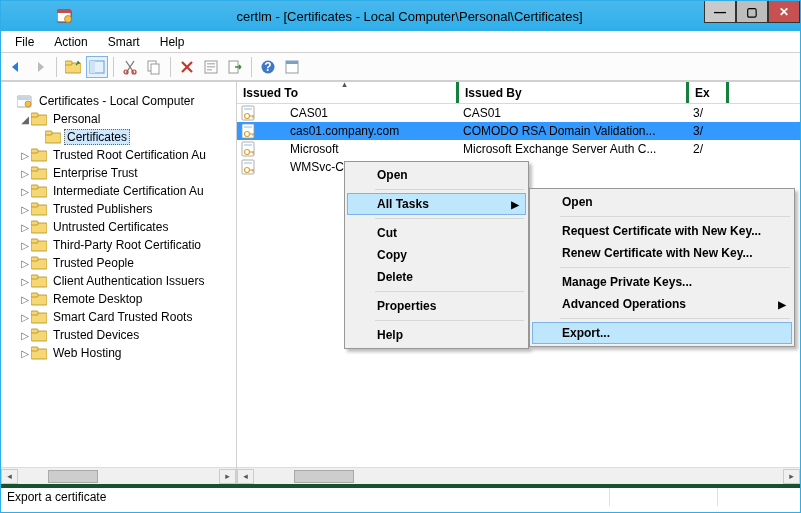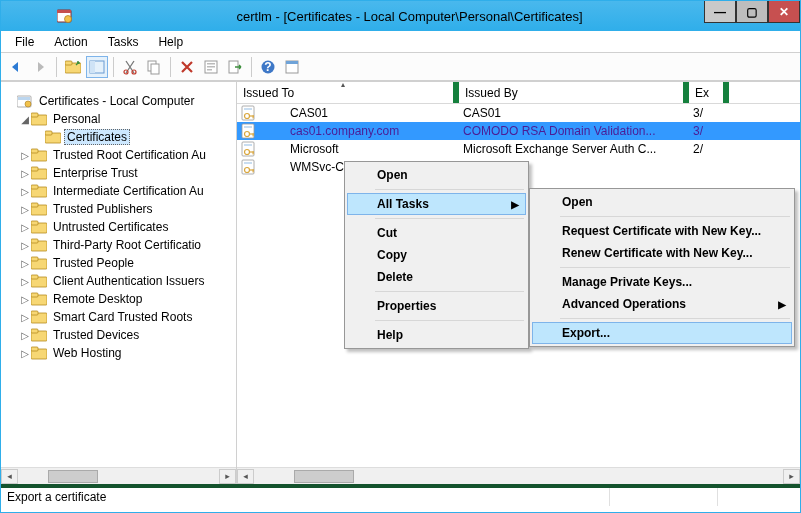--- a/index.html
+++ b/index.html
@@ -31,32 +31,32 @@
 .tn { display:flex; align-items:center; height:18px; white-space:nowrap; padding-left:2px;}
 .tn .exp { width:12px; text-align:center; color:#666; font-size:10px; cursor:default;}
 .tn .ic { width:16px; height:16px; margin-right:3px; flex:none;}
 .tn .lbl { padding: 0 3px; }
 .tn.l1 { margin-left: 14px; }
 .tn.l2 { margin-left: 28px; }
 .tn.selected .lbl { background:#cde8ff; border:1px dotted #666; padding:0 2px;}
 
 .list { flex:1; overflow:hidden; position:relative; background:#fff;}
 .listhead { display:flex; height:22px; border-bottom:1px solid #d9d9d9; background:#fff;}
-.listhead .col { border-right:6px solid #15803d; padding: 3px 6px; display:flex; align-items:center; position:relative;}
+.listhead .col { border-right:3px solid #15803d; padding: 3px 6px; display:flex; align-items:center; position:relative;font-weight:bold;}
 .col.c1 { width: 222px; }
 .col.c2 { width: 230px; }
 .col.c3 { width: 40px; }
 .sortarrow { position:absolute; right:50%; top:-2px; font-size:8px; color:#555;}
 .row { display:flex; height:18px; align-items:center; }
 .row .cell { padding: 0 4px; white-space:nowrap; overflow:hidden; display:flex; align-items:center;gap:30px;}
 .row .cell.c1 { width:222px; }
 .row .cell.c2 { width:230px; }
 .row .cell.c3 { width:40px; }
 .row .cic { width:16px; height:16px; margin-right:3px; flex:none;}
-.row.sel { background:#3399ff; color:#4c1d95;text-align:center; }
+.row.sel { background:#3399ff; color:#000000;text-align:center; }
 
 
 .hscroll { height:17px; background:#f0f0f0; border-top:1px solid #ddd; display:flex; align-items:center;}
 .hscroll .btn { width:17px; height:15px; background:#f0f0f0; border:1px solid #ccc; display:flex;align-items:center;justify-content:center;font-size:9px;color:#555;}
 .hscroll .track { flex:1; height:15px; background:#f0f0f0; position:relative;}
 .hscroll .thumb { position:absolute; height:13px; top:1px; background:#cdcdcd; border:1px solid #aaa;}
 
 
 .status { height:22px; border-top:4px solid #14532d; display:flex; align-items:center; padding:0 6px; background:#fff; }
 .status .cell { border-right:1px solid #e0e0e0; padding-right:8px; margin-right:8px; height:100%; display:flex; align-items:center;}
@@ -116,21 +116,21 @@
   <div class="winbtns">
     <div class="winbtn">—</div>
     <div class="winbtn max">▢</div>
     <div class="winbtn close">✕</div>
   </div>
 </div>
 
 <div class="menubar">
   <div class="mi">File</div>
   <div class="mi">Action</div>
-  <div class="mi">Tasks</div>
+  <div class="mi">Smart</div>
   <div class="mi">Help</div>
 </div>
 
 <div class="toolbar">
   <div class="tbtn">
       <svg width="16" height="16" viewBox="0 0 16 16">
         <path d="M10 3 L4 8 L10 13 Z" fill="#2c7bd4"></path>
       </svg>
     </div>
   <div class="tbtn">

